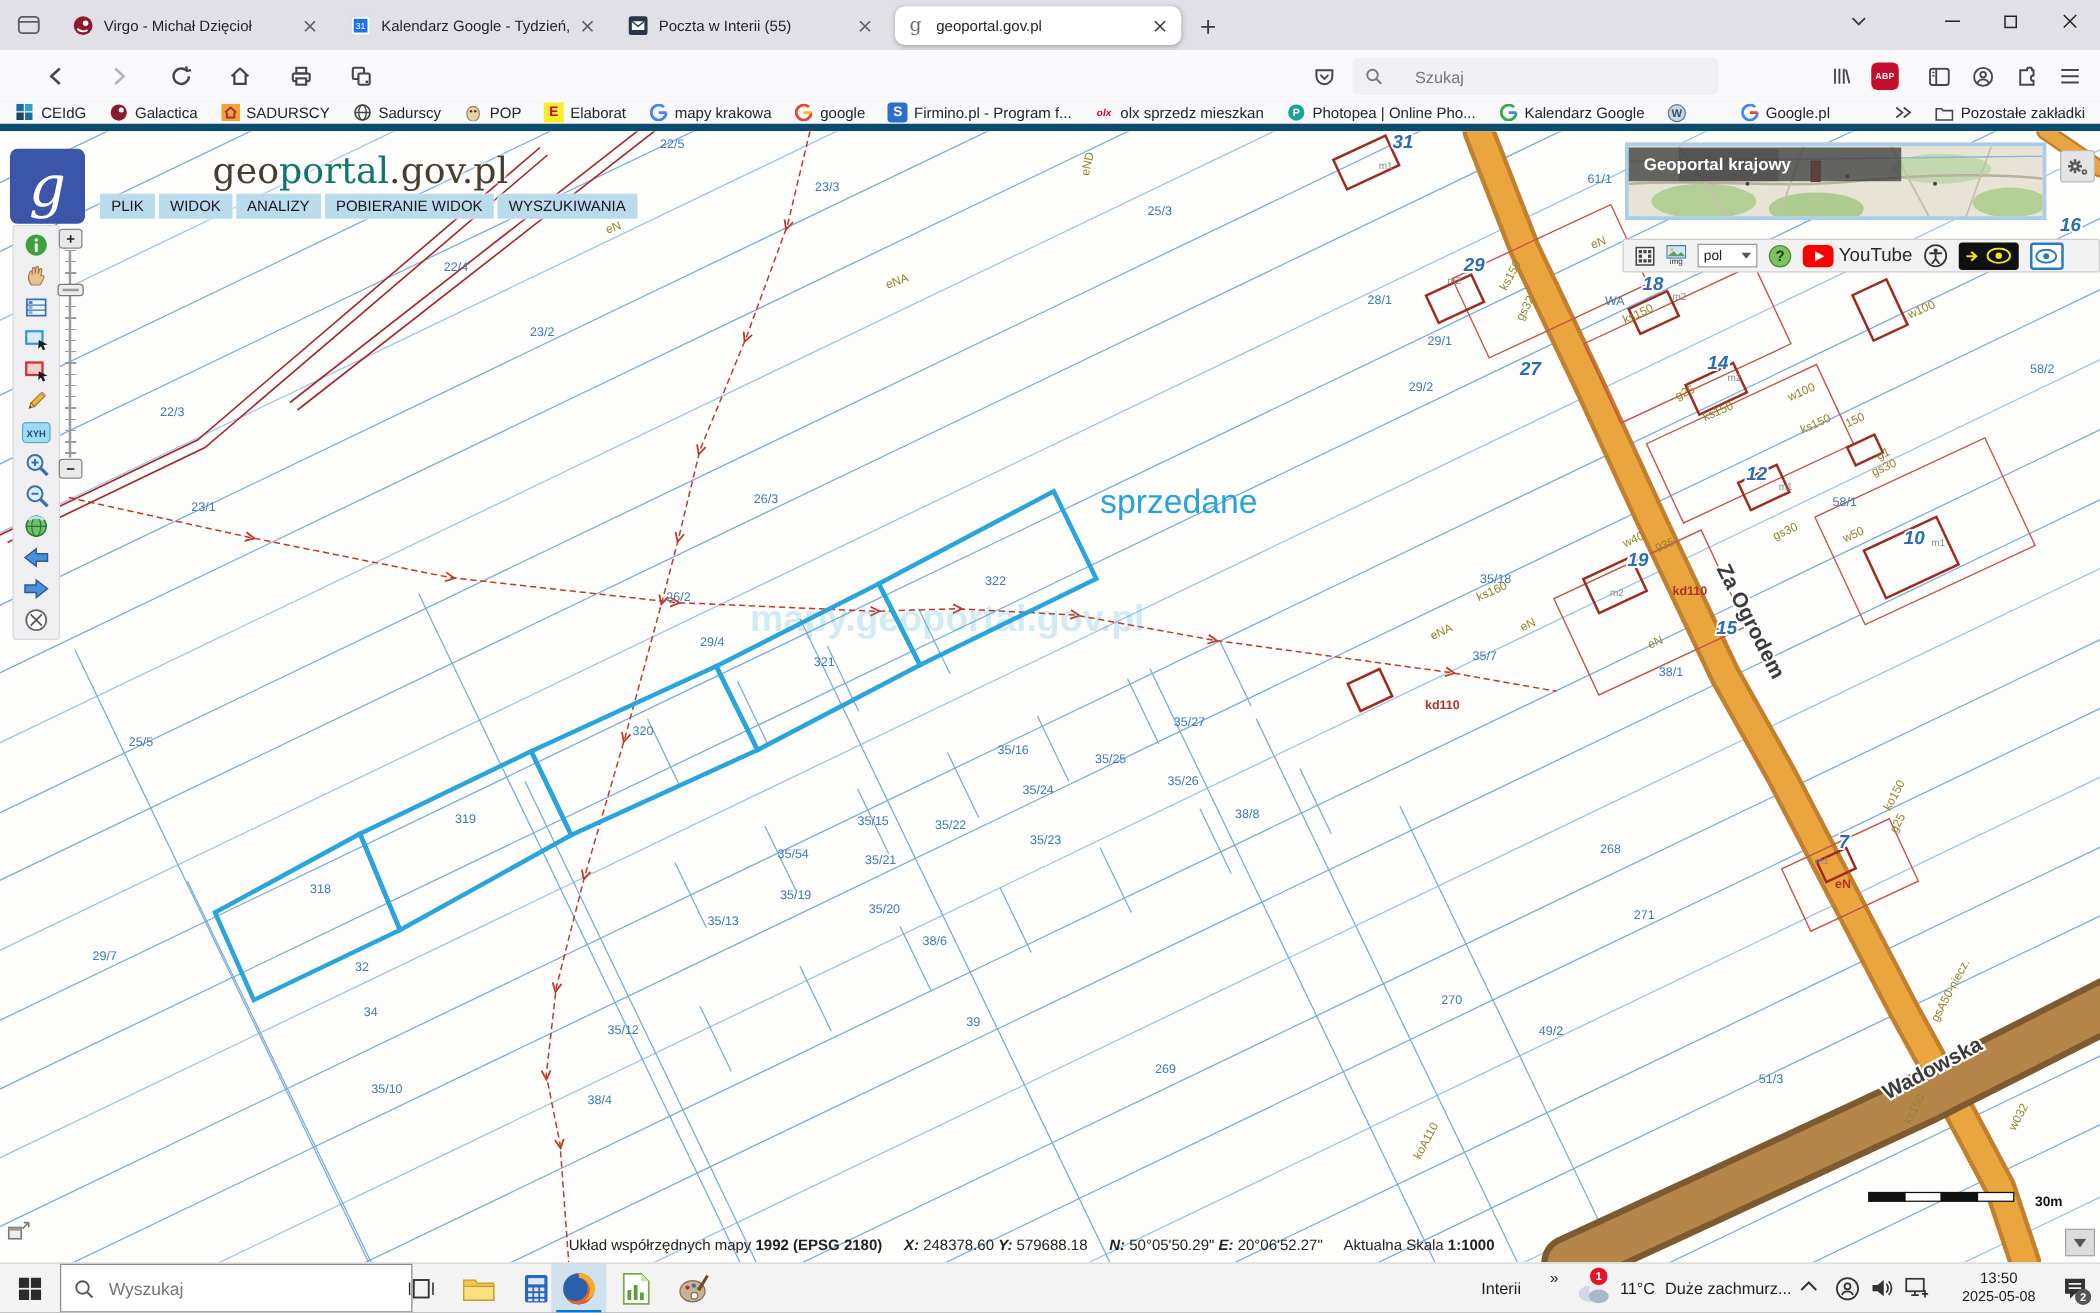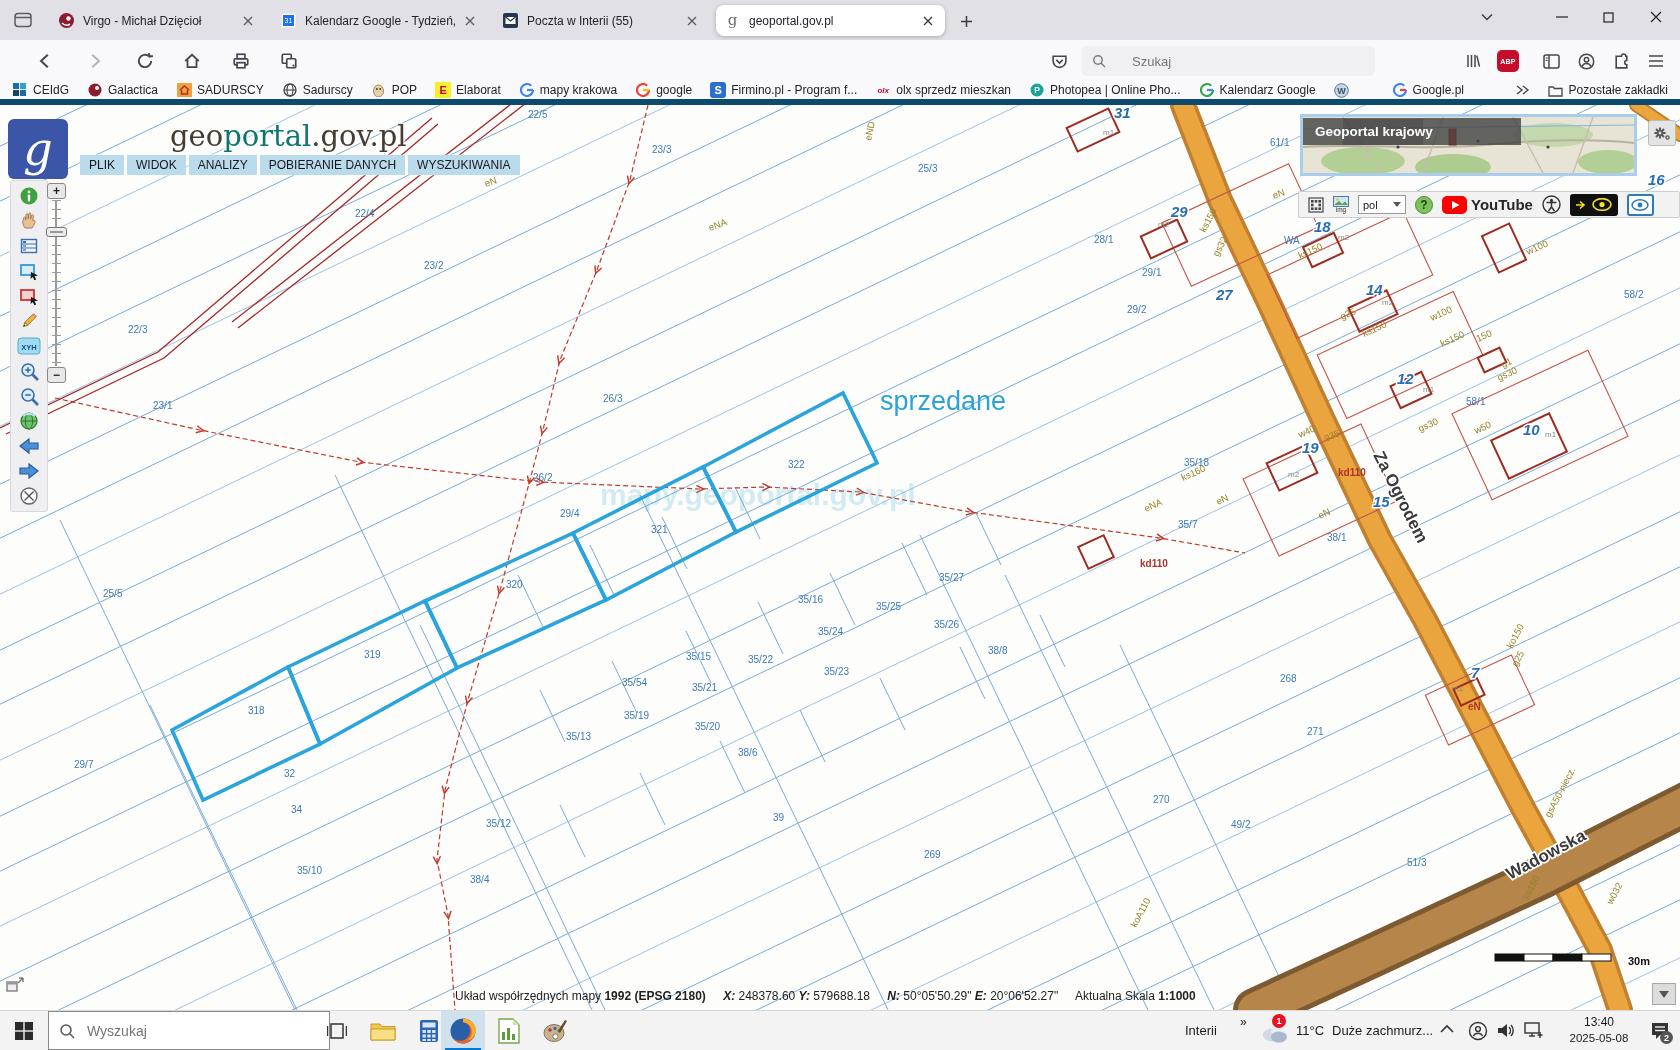--- a/index.html
+++ b/index.html
@@ -60,21 +60,21 @@
   .slider-handle{position:absolute;left:46px;top:122px;width:21px;height:10px;background:#ececec;border:1px solid #777;border-radius:3px;box-sizing:border-box;}
   .slider-handle:before{content:"";position:absolute;left:3px;top:3px;right:3px;height:2px;background:#999;}
   .overview{position:absolute;left:1300px;top:9px;width:337px;height:62px;border:3px solid #aacdec;box-sizing:border-box;background:#e5e2d4;}
   .ov-band{position:absolute;left:0px;top:1px;width:218px;height:27px;background:rgba(66,66,66,.8);color:#fff;
            font-size:13.5px;font-weight:bold;display:flex;align-items:center;padding-left:12px;box-sizing:border-box;}
   .gearbtn{position:absolute;left:1648px;top:15px;width:26px;height:24px;background:#e4e4e4;border:1px solid #bbb;border-radius:3px;display:flex;align-items:center;justify-content:center;}
   .ctrlbar{position:absolute;left:1298px;top:86px;width:382px;height:27px;background:#f2f2f2;border:1px solid #cfcfcf;border-radius:2px;
            box-sizing:border-box;display:flex;align-items:center;gap:9px;padding:0 9px;}
   .langsel{width:48px;height:19px;background:#fff;border:1px solid #999;display:flex;align-items:center;justify-content:space-between;padding:0 4px;box-sizing:border-box;font-size:11px;color:#222;}
   .helpbtn{width:18px;height:18px;border-radius:50%;background:#7ec25e;border:1px solid #4f8f3a;color:#1c3a12;font-weight:bold;font-size:12px;display:flex;align-items:center;justify-content:center;box-sizing:border-box;}
-  .ytwrap{display:flex;align-items:center;gap:4px;font-weight:bold;font-size:15px;color:#282828;font-family:"Liberation Sans",sans-serif;}
+  .ytwrap{display:flex;align-items:center;gap:4px;font-weight:normal;font-size:15px;color:#282828;font-family:"Liberation Sans",sans-serif;}
   .hcbtn{width:48px;height:22px;background:#101010;border-radius:3px;display:flex;align-items:center;justify-content:space-evenly;}
   .eyebtn{width:27px;height:22px;background:#fff;border:2px solid #2a7ac0;border-radius:3px;display:flex;align-items:center;justify-content:center;box-sizing:border-box;}
   .statusline{position:absolute;left:455px;top:884px;font-size:12px;color:#222;white-space:nowrap;}
   .statusline b{font-weight:bold;}
   .statusline .lab{font-weight:bold;font-style:italic;}
   .statusline .gap{display:inline-block;width:14px;}
   .cornerbtn{position:absolute;left:1652px;top:878px;width:24px;height:22px;background:#dcdcdc;border:1px solid #a8a8a8;display:flex;align-items:center;justify-content:center;box-sizing:border-box;}
   .grip{position:absolute;left:6px;top:872px;}
   
   .taskbar{position:absolute;left:0;top:1010px;width:1680px;height:40px;background:#f3f3f3;border-top:1px solid #d8d8d8;box-sizing:border-box;}
@@ -638,21 +638,21 @@
       </svg>
 
     <div class="gp-logo">
         <span>g</span>
       </div>
     <div class="wordmark"><span class="g1">geo</span><span class="g2">portal</span><span class="g1">.gov.pl</span></div>
     <div class="gp-menu">
       <div>PLIK</div>
       <div>WIDOK</div>
       <div>ANALIZY</div>
-      <div>POBIERANIE DANYCH</div>
+      <div>POBIERANIE WIDOK</div>
       <div>WYSZUKIWANIA</div>
     </div>
 
     <div class="ltoolbar">
       <div class="ti">
           <svg width="20" height="20" viewBox="0 0 20 20">
             <circle cx="10" cy="10" r="8.5" fill="#3da23d"></circle>
             <circle cx="10" cy="6" r="1.4" fill="#fff"></circle>
             <rect x="8.8" y="8.5" width="2.4" height="7" rx="1" fill="#fff"></rect>
           </svg>
@@ -984,21 +984,21 @@
     <div class="abs" style="left:1524px;top:11px">
         <svg width="20" height="17" viewBox="0 0 20 17">
           <rect x="1" y="1" width="14" height="10" fill="none" stroke="#333" stroke-width="1.4"></rect>
           <line x1="5" y1="14" x2="11" y2="14" stroke="#333" stroke-width="1.4"></line>
           <line x1="8" y1="11" x2="8" y2="14" stroke="#333" stroke-width="1.4"></line>
           <path d="M16 10 V16 M13.5 13 H18.5" stroke="#333" stroke-width="1.4"></path>
         </svg>
       </div>
 
     <div class="clock">
-      <div>13:40</div>
+      <div>13:50</div>
       <div style="font-size:11.5px">2025-05-08</div>
     </div>
 
     <div class="abs" style="left:1650px;top:10px">
       <svg width="20" height="20" viewBox="0 0 20 20">
           <path d="M2 2 H18 V14 H10 L6 18 V14 H2 Z" fill="#333"></path>
           <line x1="5" y1="6" x2="15" y2="6" stroke="#f3f3f3" stroke-width="1.4"></line>
           <line x1="5" y1="9.5" x2="15" y2="9.5" stroke="#f3f3f3" stroke-width="1.4"></line>
         </svg>
       <div class="badge" style="left:10px;top:10px;width:13px;height:13px;background:#555">2</div>

